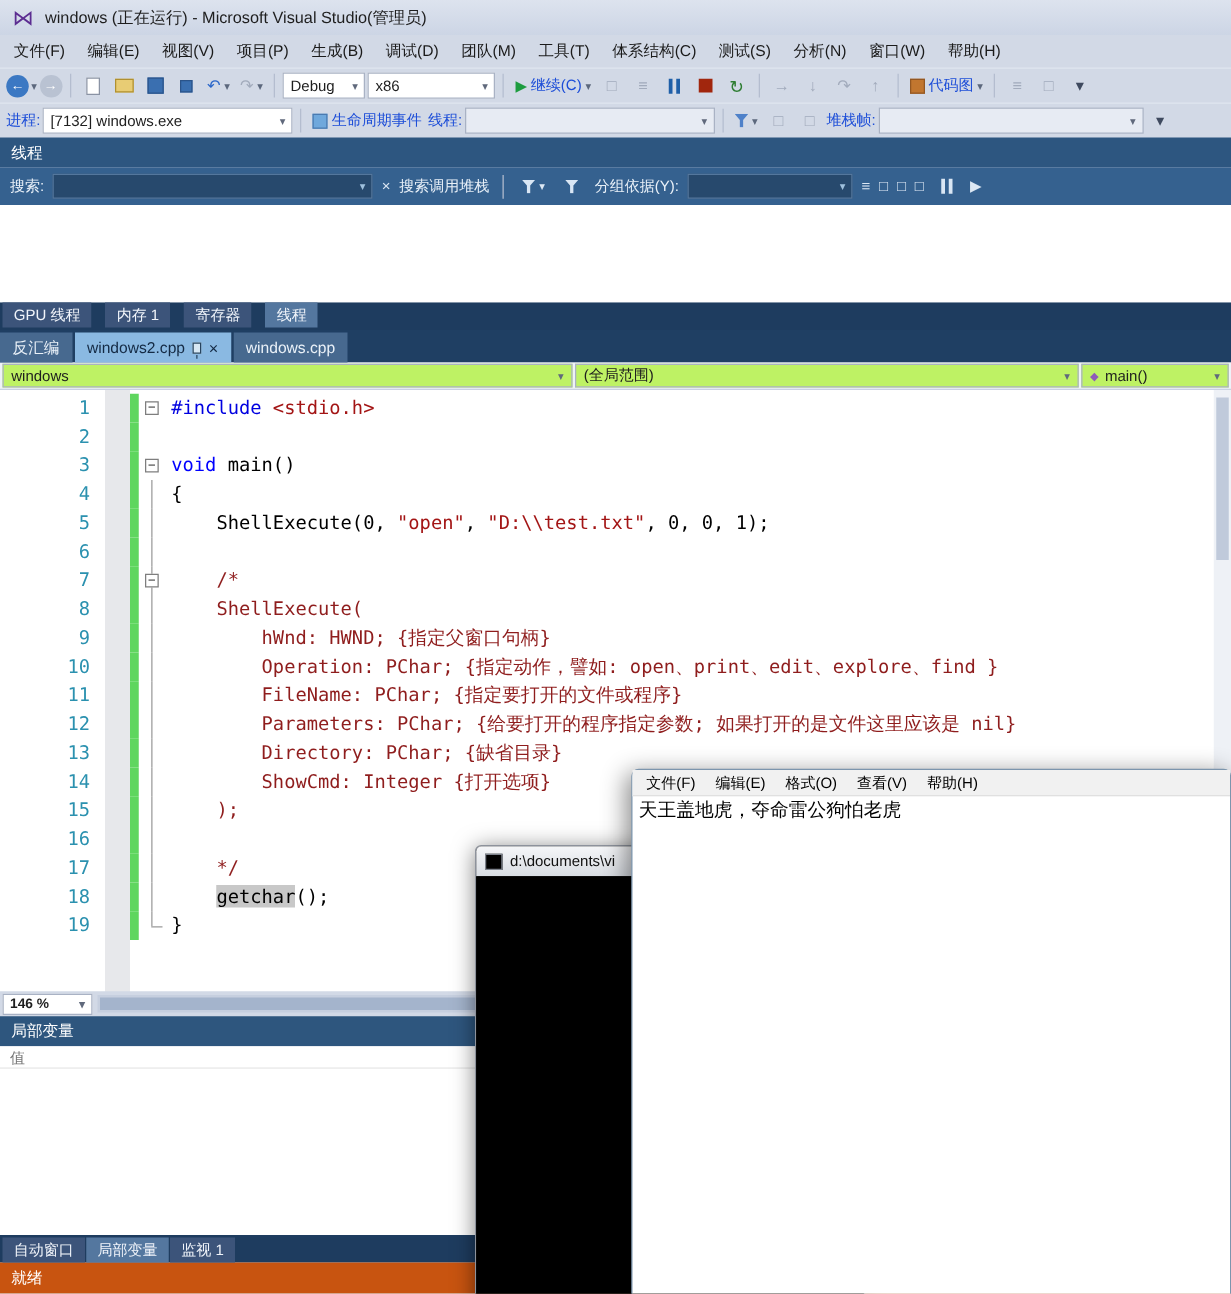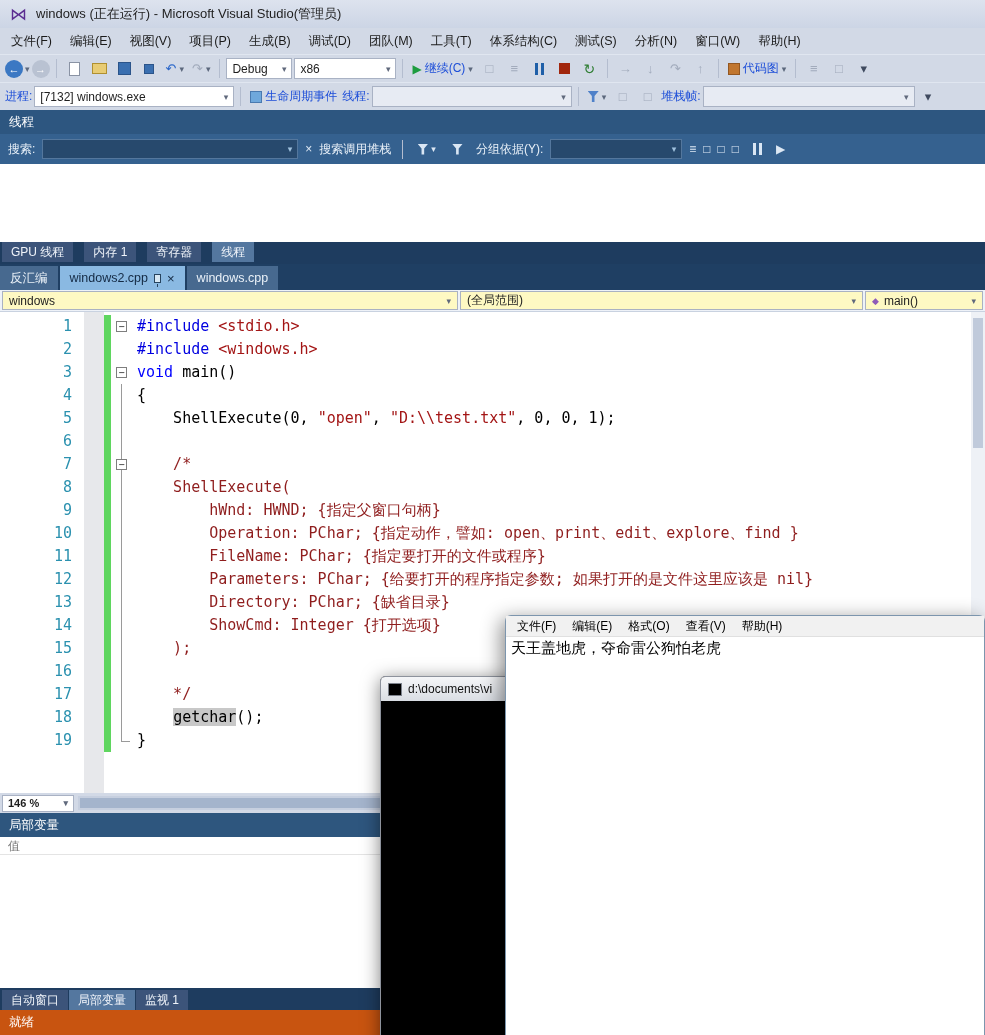--- a/index.html
+++ b/index.html
@@ -48,21 +48,21 @@
 .twtab.active{background:#54779f;}
 
 .doctabs{height:26px;background:#1f3f63;display:flex;align-items:flex-end;gap:2px;}
 .doctab{height:24px;padding:0 10px;background:#47698f;color:#eaf1f8;font-size:12.5px;display:flex;align-items:center;gap:6px;white-space:nowrap;}
 .doctab.active{background:#8ab9e2;color:#142a44;}
 .tabx{font-size:13px;line-height:1;}
 .pin{width:7px;height:9px;border:1px solid #27445f;background:#d7e8f4;position:relative;display:inline-block;}
 .pin::after{content:"";position:absolute;left:2px;top:9px;width:1px;height:3px;background:#27445f;}
 
 .navbar{height:22px;background:#eef2f8;display:flex;gap:2px;padding:1px 2px;border-bottom:1px solid #c9d2e0;}
-.navcombo{background:#fef9c3;border:1px solid #aab2c2;display:flex;align-items:center;font-size:12px;padding:0 6px;gap:5px;color:#1e1e1e;}
+.navcombo{background:#bef264;border:1px solid #aab2c2;display:flex;align-items:center;font-size:12px;padding:0 6px;gap:5px;color:#1e1e1e;}
 .nav1{width:456px}.nav2{flex:1}.nav3{width:118px}
 .navcombo .arrow{margin-left:auto;font-size:9px;color:#60697c;}
 .method{color:#8e5bb8;font-size:9px;}
 
 .codewrap{height:481px;position:relative;padding-top:3px;overflow:hidden;
  background:linear-gradient(90deg,#fff 0,#fff 84px,#e7e8eb 84px,#e7e8eb 104px,#fff 104px);
  font-family:"DejaVu Sans Mono",monospace;}
 .crow{display:flex;height:23px;line-height:23px;font-size:15px;}
 .ln{width:84px;flex:none;text-align:right;padding-right:12px;color:#2b91af;}
 .marg{width:20px;flex:none;}
@@ -308,21 +308,20 @@
           <div class="fold">
             <span class="fbox">−</span>
           </div>
           <div class="codecell"><span class="tok-pre">#include </span><span class="tok-str">&lt;stdio.h&gt;</span></div>
         </div>
         <div class="crow">
           <div class="ln">2</div>
           <div class="marg"></div>
           <div class="chg"></div>
           <div class="fold"></div>
-          <div class="codecell"><span class="tok-pre">#include </span><span class="tok-str">&lt;windows.h&gt;</span></div>
         </div>
         <div class="crow">
           <div class="ln">3</div>
           <div class="marg"></div>
           <div class="chg"></div>
           <div class="fold">
             <span class="fbox">−</span>
           </div>
           <div class="codecell"><span class="tok-kw">void</span><span class="tok-pln"> main()</span></div>
         </div>

